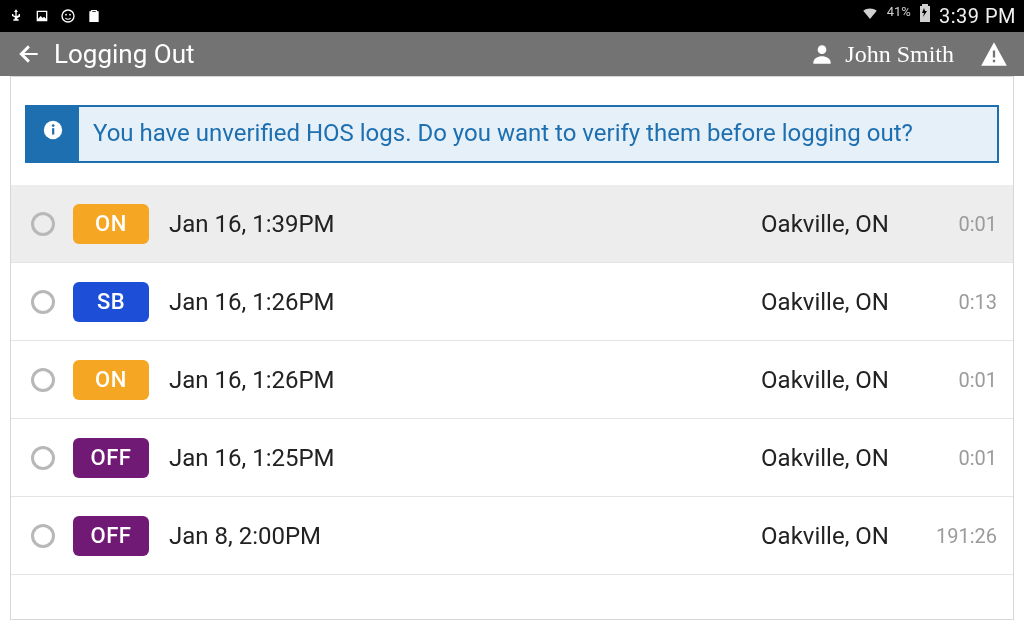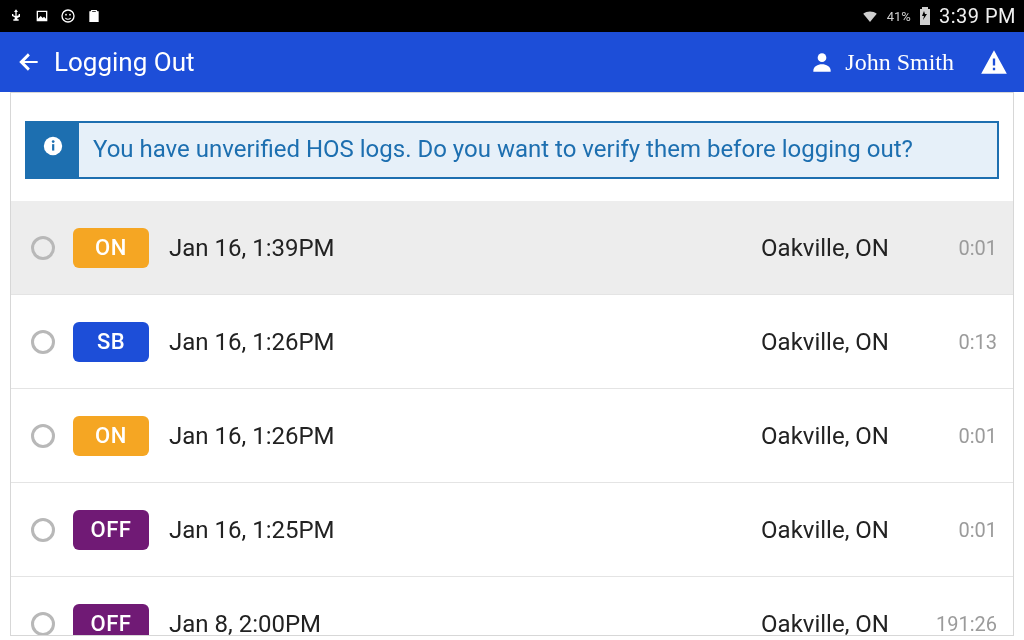--- a/index.html
+++ b/index.html
@@ -1,44 +1,44 @@
 <!DOCTYPE html>
 <html><head>
   <meta charset="utf-8">
   <style>
     * { box-sizing: border-box; margin: 0; padding: 0; }
     html, body { width: 1024px; height: 640px; font-family: Roboto, "Helvetica Neue", Arial, sans-serif; background: #fff; overflow: hidden; }
 
     
     .status-bar { height: 32px; background: #000; color: #fff; display: flex; align-items: center; padding: 0 8px; font-size: 14px; }
     .status-left { display: flex; gap: 10px; align-items: center; }
-    .status-right { margin-left: auto; display: flex; gap: 8px; align-items: center; }
+    .status-right { margin-left: auto; display: flex; gap: 8px; align-items: flex-start; }
     .status-right .batt-pct { font-size: 13px; color: #d0d0d0; }
     .status-right .clock   { font-size: 20px; letter-spacing: .5px; color: #f0f0f0; }
     .sb-icon svg { display: block; }
 
     
-    .app-header { height: 60px; background: #1d4ed8; color: #fff; display: flex; align-items: center; padding: 0 14px; }
+    .app-header { height: 44px; background: #737373; color: #fff; display: flex; align-items: center; padding: 0 14px; }
     .back-btn { width: 30px; height: 30px; display: flex; align-items: center; justify-content: center; margin-right: 10px; cursor: pointer; }
     .hdr-title { font-size: 26px; font-weight: 400; flex: 1; }
     .user-block { display: flex; align-items: center; gap: 10px; margin-right: 24px; font-family: Liberation Serif, serif; }
     .user-name { font-size: 24px; }
     .alert-tri { width: 32px; height: 32px; display: flex; align-items: center; justify-content: center; }
 
     
     .card { margin: 0 10px 0 10px; background: #fff; border: 1px solid #d7d7d7; border-top-width: 1px; height: 544px; overflow: hidden; }
 
     
     .info-banner { margin: 28px 14px 22px 14px; border: 2px solid #1d6fb0; display: flex; background: #e6f0f9; }
     .info-icon-col { width: 52px; background: #1d6fb0; display: flex; align-items: flex-start; justify-content: center; padding-top: 12px; }
     .info-msg { padding: 10px 14px 12px 14px; color: #1d6fb0; font-size: 24px; line-height: 1.35; }
 
     
     .log-list { }
-    .log-row { display: flex; align-items: center; height: 94px; padding: 0 16px 0 2px; border-bottom: 1px solid #e4e4e4; background: #fff; }
+    .log-row { display: flex; align-items: center; height: 78px; padding: 0 16px 0 2px; border-bottom: 1px solid #e4e4e4; background: #fff; }
     .log-row.selected { background: #ededed; }
     .radio-circle { width: 24px; height: 24px; border: 3px solid #b8b8b8; border-radius: 50%; margin: 0 18px; cursor: pointer; flex-shrink: 0; }
 
     .status-chip { width: 76px; height: 40px; border-radius: 6px; display: flex; align-items: center; justify-content: center; color: #fff; font-size: 22px; font-weight: 500; margin-right: 20px; flex-shrink: 0; letter-spacing: .5px; }
     .chip-ON  { background: #f5a623; }
     .chip-SB  { background: #1d4ed8; }
     .chip-OFF { background: #701a75; }
 
     .log-time { font-size: 24px; color: #222; flex: 1; }
     .log-loc  { font-size: 24px; color: #222; margin-right: 24px; text-align: right; }

